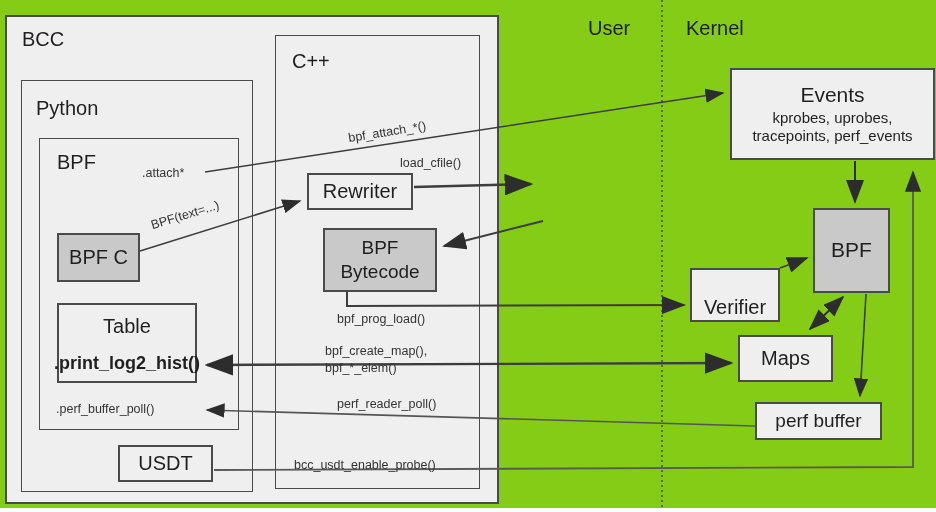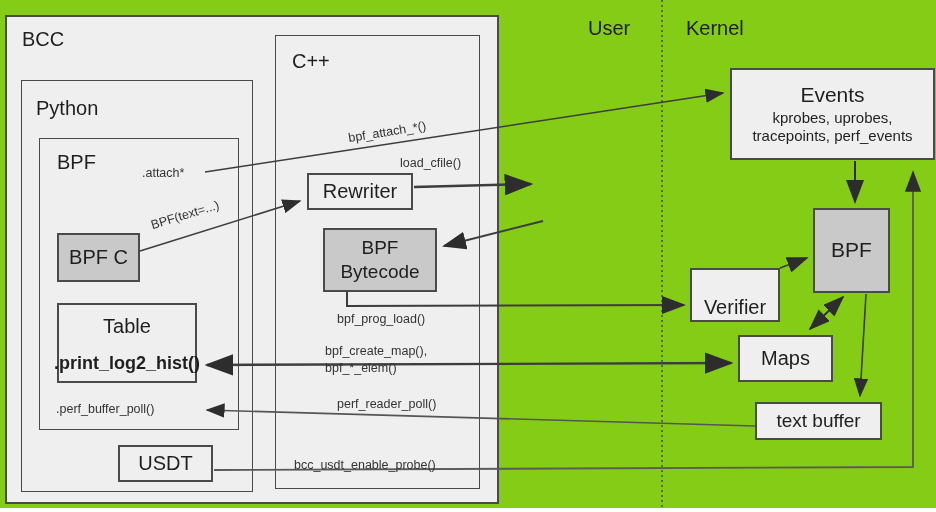--- a/index.html
+++ b/index.html
@@ -73,21 +73,21 @@
 
   <div class="node" style="left:690px;top:268px;width:90px;height:54px;justify-content:flex-end;">
     <span>Verifier</span>
   </div>
 
   <div class="node" style="left:738px;top:335px;width:95px;height:47px;">
     <span>Maps</span>
   </div>
 
   <div class="node" style="left:755px;top:402px;width:127px;height:38px;font-size:19px;">
-    <span>text buffer</span>
+    <span>perf buffer</span>
   </div>
 
   <div class="fn" style="left:142px;top:165px;">.attach*</div>
   <div class="fn" style="left:56px;top:401px;">.perf_buffer_poll()</div>
   <div class="fn" style="left:348px;top:124px;transform:rotate(-9deg);">bpf_attach_*()</div>
   <div class="fn" style="left:150px;top:207px;transform:rotate(-17deg);">BPF(text=...)</div>
   <div class="fn" style="left:400px;top:155px;">load_cfile()</div>
   <div class="fn" style="left:337px;top:311px;">bpf_prog_load()</div>
   <div class="fn" style="left:325px;top:343px;">bpf_create_map(),
 bpf_*_elem()</div>

